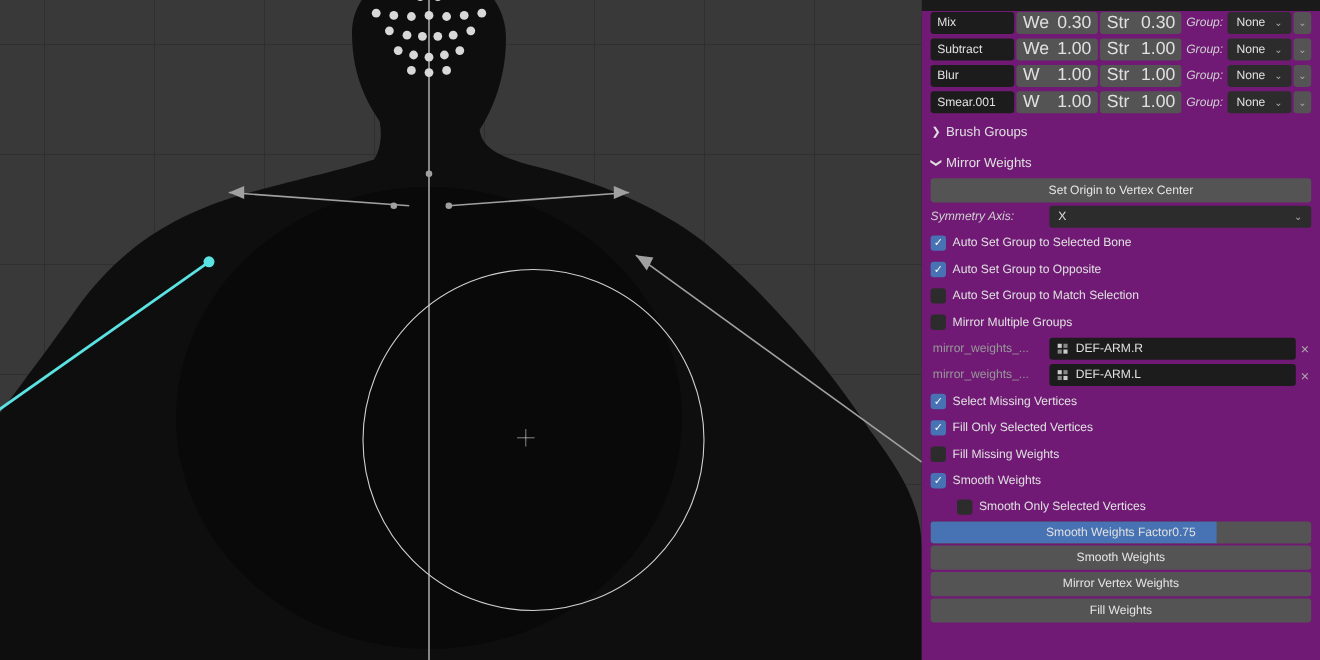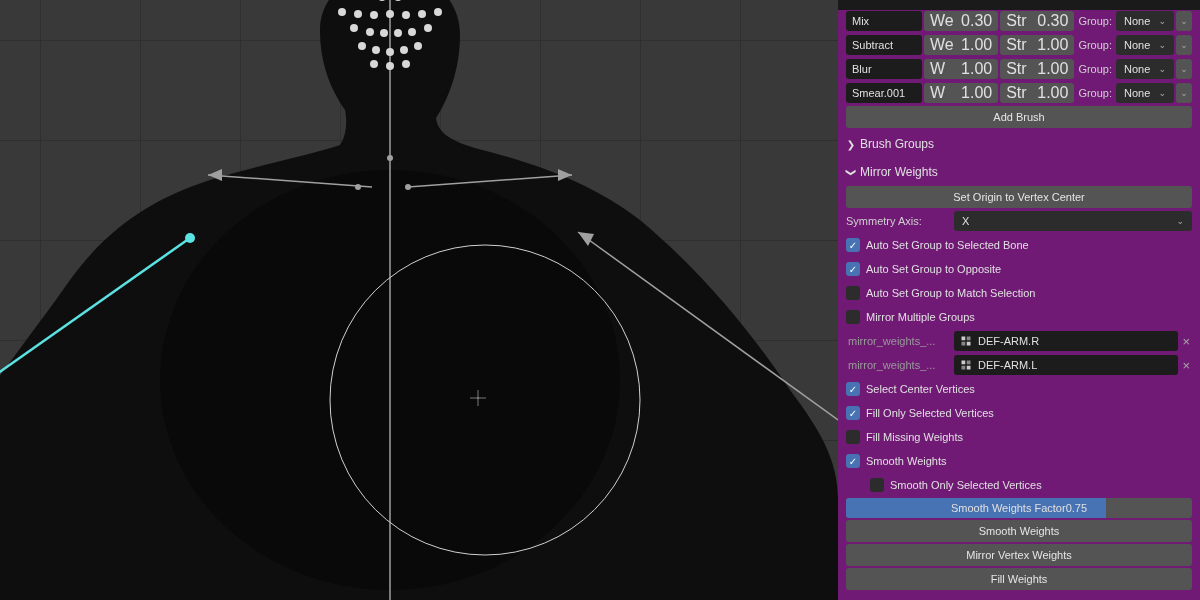--- a/index.html
+++ b/index.html
@@ -13,21 +13,21 @@
   .bone { stroke:#a0a0a0; stroke-width:1.5; fill:none; }
   .bone-hl { stroke:#5be3e3; stroke-width:2.5; fill:none; }
   .dot { fill:#d8d8d8; }
   .joint { fill:#a0a0a0; }
   .cursor { stroke:#000; }
   .cursor2 { stroke:#fff; }
   .panel { position:absolute; right:0; top:10px; width:362px; height:600px; background:#701a75; overflow-y:auto; }
   .panel::-webkit-scrollbar{width:0;}
   .row { display:flex; align-items:center; height:22px; margin:0 8px 2px 8px; gap:2px; }
   .small { background:#545454; height:20px; display:flex; align-items:center; justify-content:center; border-radius:3px; font-size:11px; color:#e5e5e5; }
-  .lbl { color:#cfcfcf; font-size:11px; }
+  .lbl { color:#cfcfcf; font-size:11px;font-style:italic; }
   .dark { background:#2c2c2c; }
   .wide { flex:1; }
   .hdr { display:flex; align-items:center; height:24px; margin:4px 8px 2px 8px; font-size:12px; color:#e0e0e0; cursor:pointer; }
   .chev { display:inline-block; width:10px; text-align:center; margin-right:4px; font-size:10px; }
   .check { display:flex; align-items:center; height:22px; margin:0 8px 2px 8px; font-size:11px; color:#e0e0e0; gap:6px; }
   .cb { width:14px; height:14px; border-radius:3px; background:#2c2c2c; display:flex; align-items:center; justify-content:center; font-size:10px; color:#fff; }
   .cb.on { background:#4772b3; }
   .slider { position:relative; background:#545454; height:20px; border-radius:3px; margin:0 8px 2px 8px; display:flex; align-items:center; justify-content:center; padding:0 10px; font-size:11px; overflow:hidden; }
   .slider .fill { position:absolute; left:0; top:0; bottom:0; background:#4772b3; }
   .slider span { position:relative; z-index:1; }
@@ -201,21 +201,20 @@
         <div class="sel" style="width:58px">
           <span>None</span>
           <span class="caret">⌄</span>
         </div>
         <div class="small" style="width:16px">
           <span class="caret">⌄</span>
         </div>
       </div>
     </div>
 
-  <div class="btnrow" style="margin-top:2px">Add Brush</div>
 
   <div class="hdr">
     <span class="chev">❯</span>
     <span>Brush Groups</span>
   </div>
 
   <div class="hdr">
     <span class="chev" style="transform:rotate(90deg);display:inline-block">❯</span>
     <span>Mirror Weights</span>
   </div>
@@ -274,21 +273,21 @@
           <rect x="9" y="9" width="5" height="5" fill="#ccc"></rect>
         </svg>
       <span>DEF-ARM.L</span>
     </div>
     <span class="xbtn">×</span>
   </div>
 
   <div id="check-block-2">
       <div class="check">
         <div class="cb on">✓</div>
-        <span>Select Center Vertices</span>
+        <span>Select Missing Vertices</span>
       </div>
       <div class="check">
         <div class="cb on">✓</div>
         <span>Fill Only Selected Vertices</span>
       </div>
       <div class="check">
         <div class="cb"></div>
         <span>Fill Missing Weights</span>
       </div>
       <div class="check">

